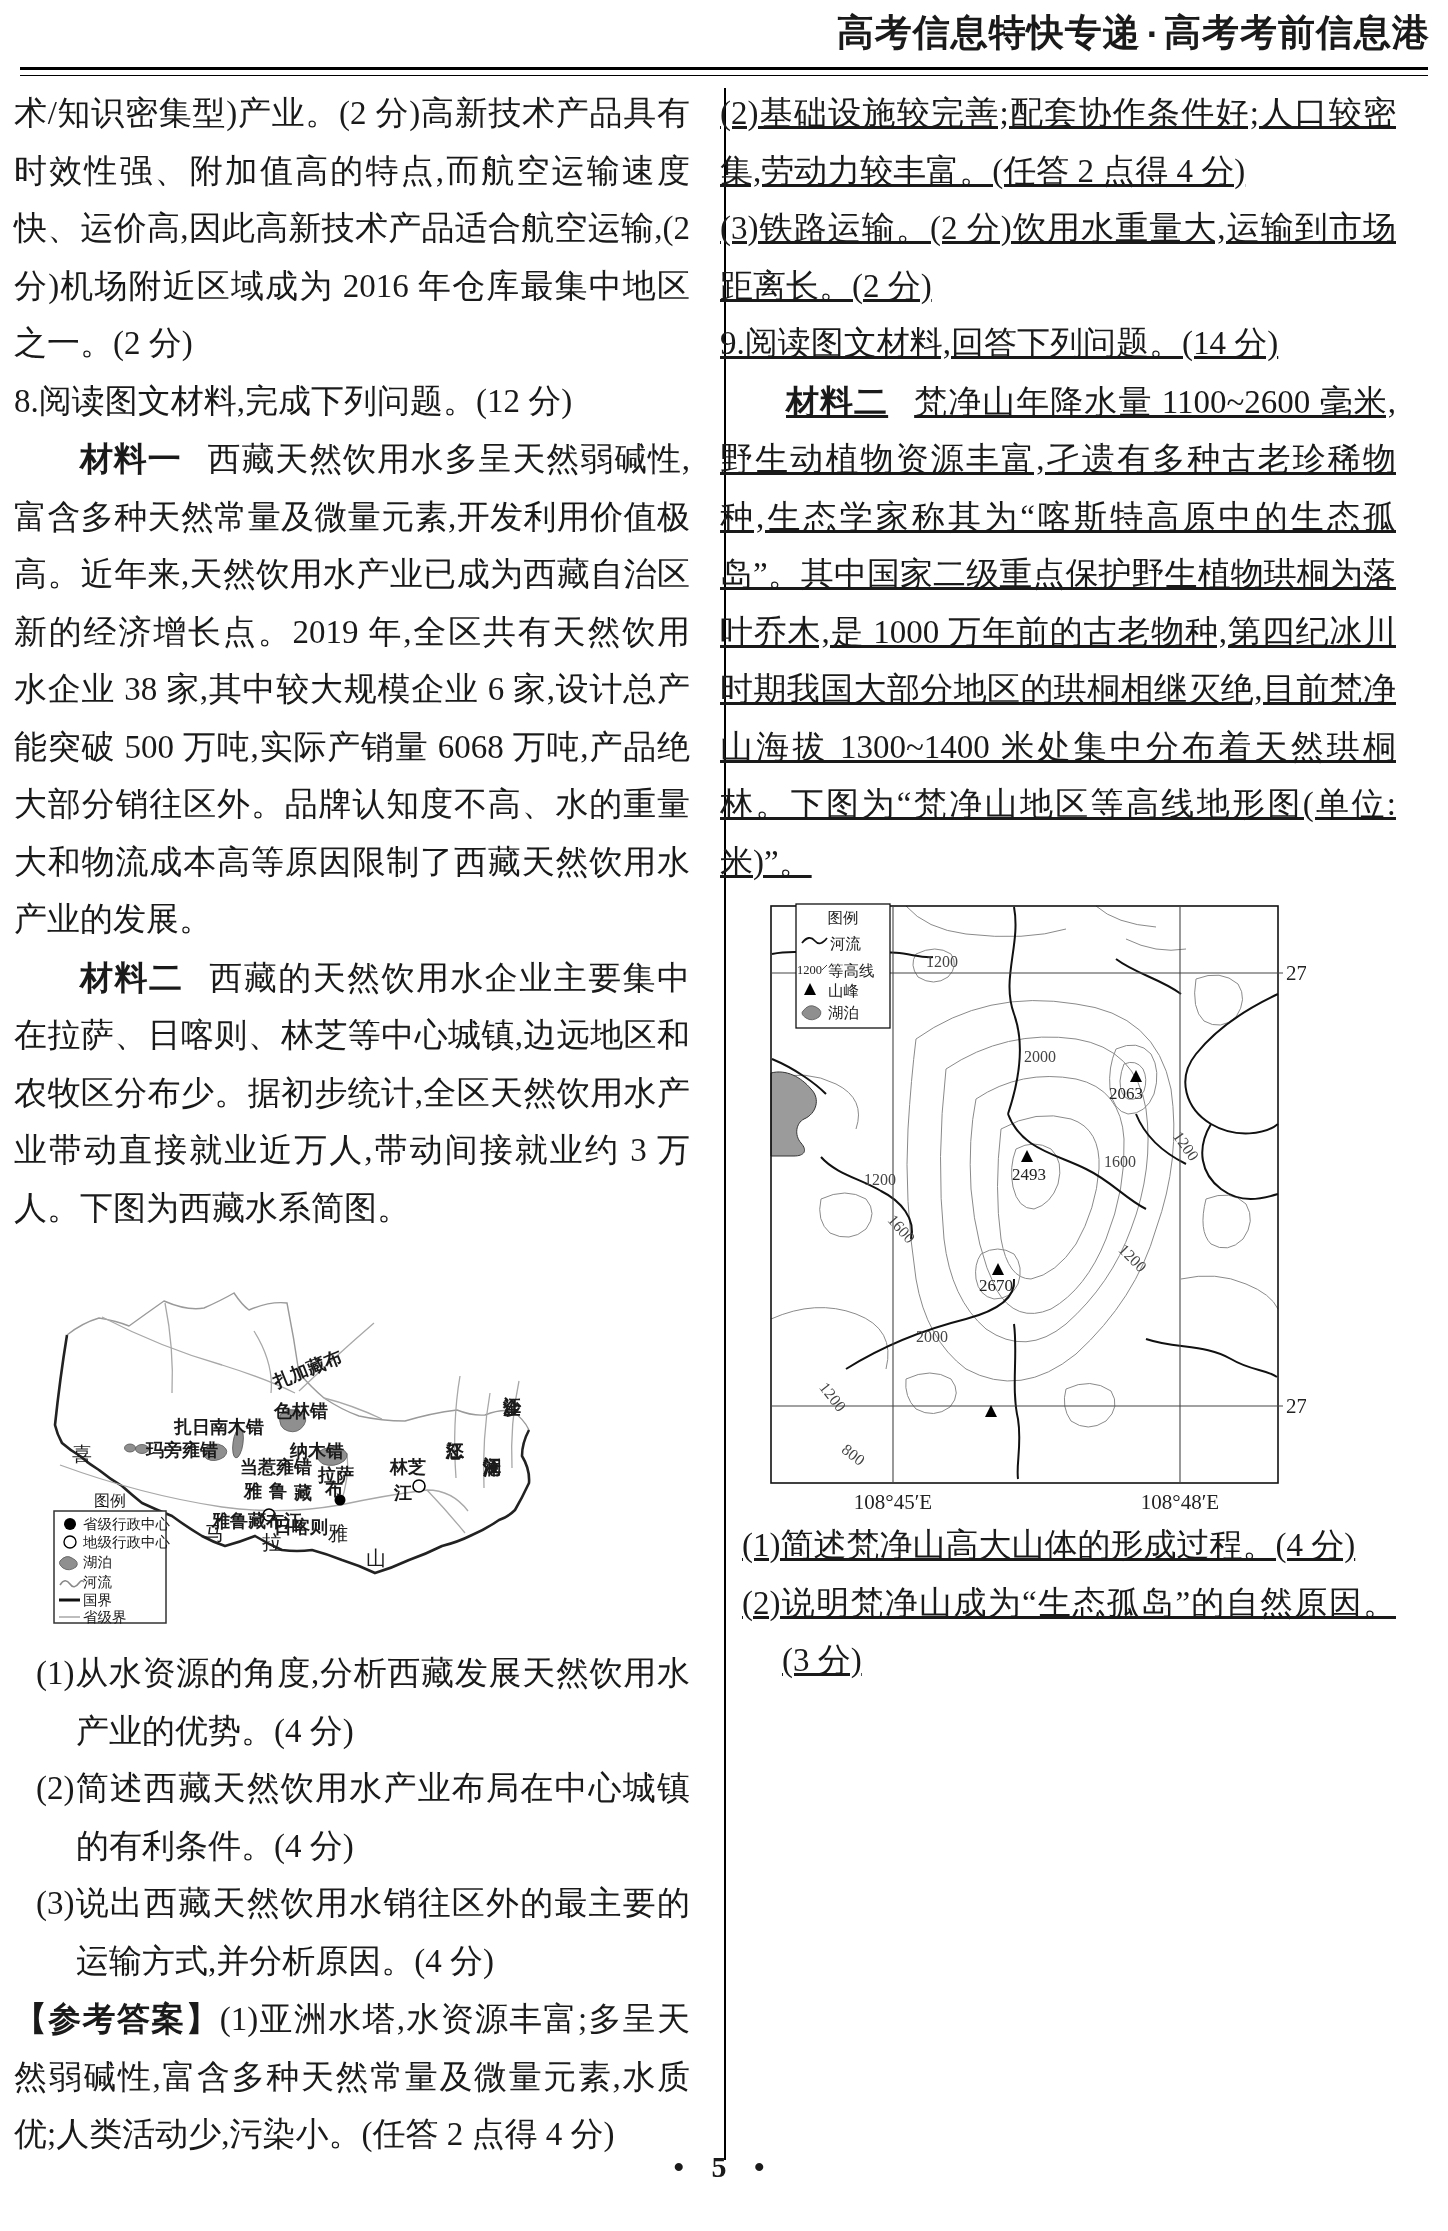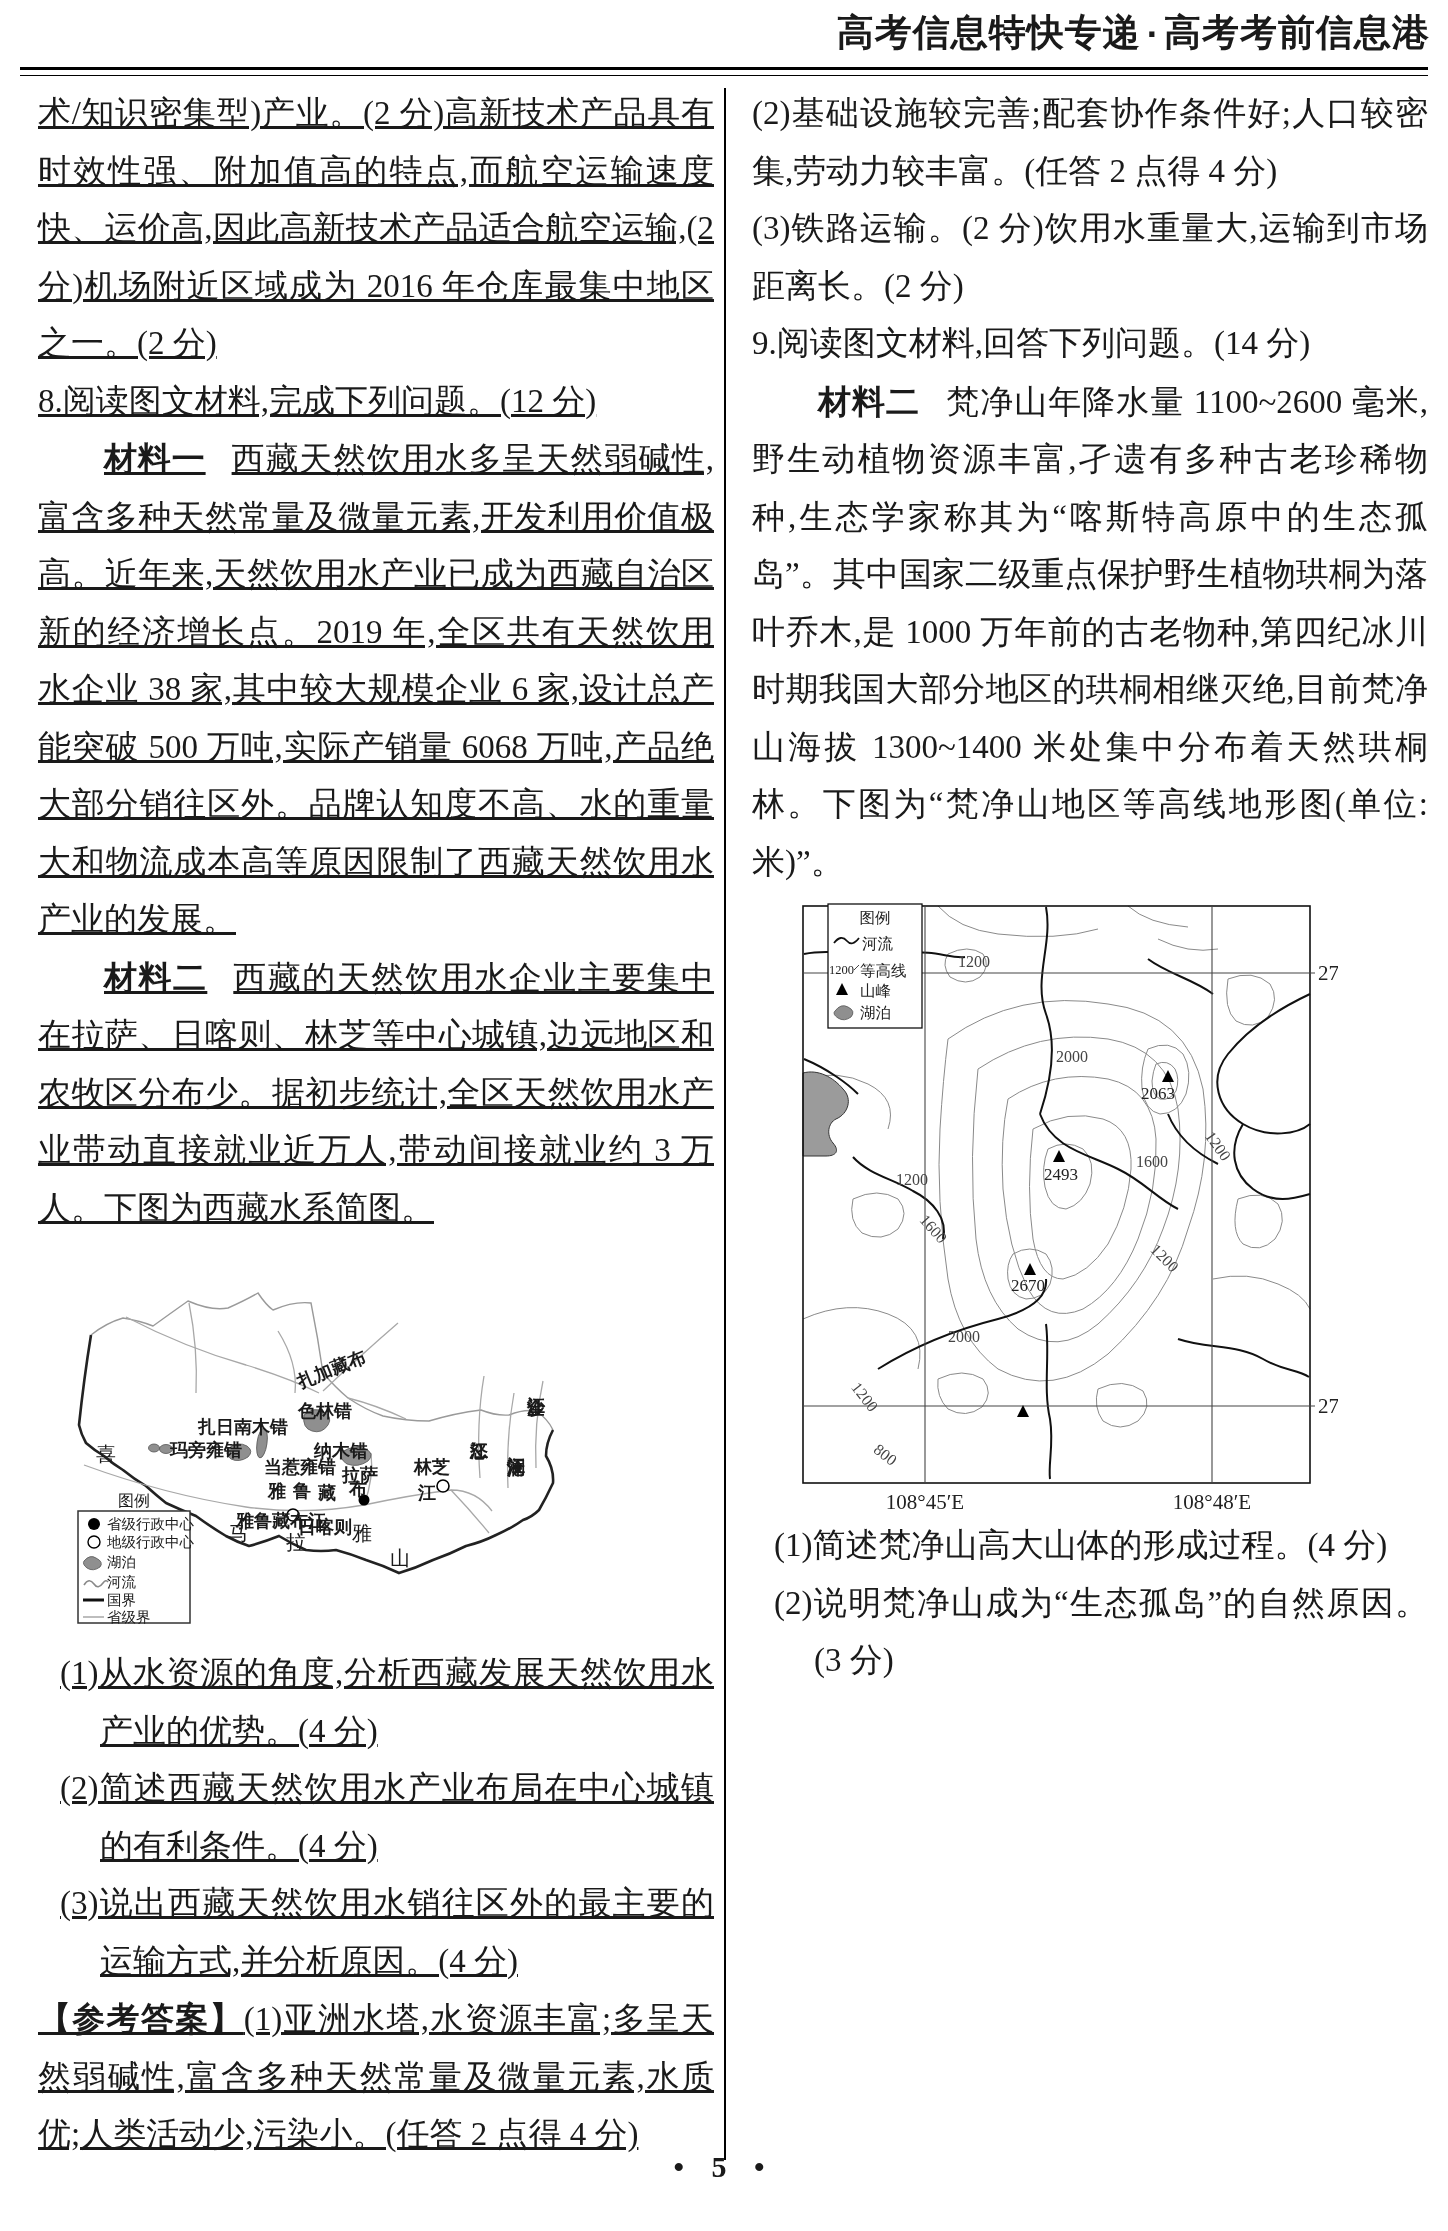--- a/index.html
+++ b/index.html
@@ -12,22 +12,22 @@
     font-family:Liberation Mono, monospace;font-weight:bold;
     font-size:37px;letter-spacing:1px;
   }
   .rule-thick{position:absolute;left:20px;right:20px;top:67px;height:3px;background:#000;}
   .rule-thin{position:absolute;left:20px;right:20px;top:75px;height:1px;background:#000;}
   .col-divider{position:absolute;left:724px;top:88px;width:2px;height:2072px;background:#000;}
   .col{
     position:absolute;width:676px;font-size:33px;line-height:57.5px;
     text-align:justify;text-justify:inter-character;
   }
-  .col-left{left:38px;top:85px;text-decoration:underline;}
-  .col-right{left:752px;top:85px;}
+  .col-left{left:14px;top:85px;}
+  .col-right{left:720px;top:85px;text-decoration:underline;}
   p.para{margin:0;}
   .indent2{text-indent:66px;}
   .hang{padding-left:62px;text-indent:-40px;}
   .hei{font-family:"Liberation Sans",sans-serif;font-weight:bold;}
   .label-gap{margin-right:26px;}
   .map-block{display:block;}
   .tibet-svg{margin:6px 0 2px 8px;}
   .contour-svg{margin:8px 0 0 46px;}
   .page-num{
     position:absolute;left:0;top:2150px;width:1448px;text-align:center;

